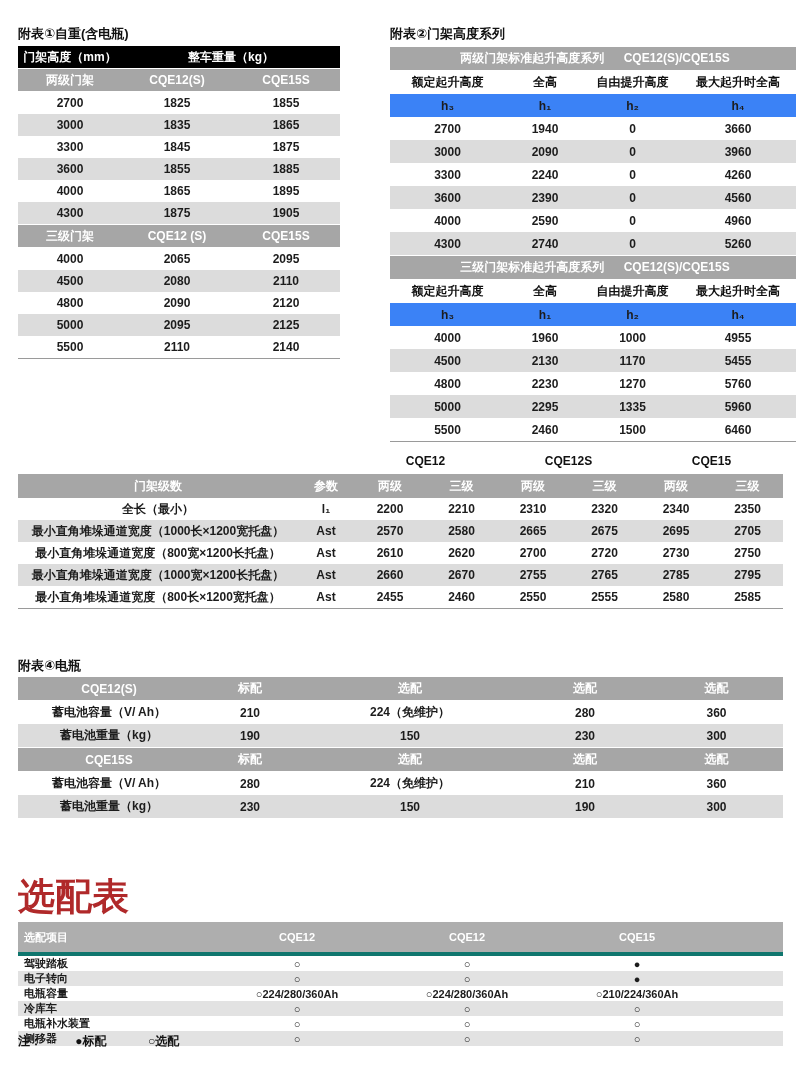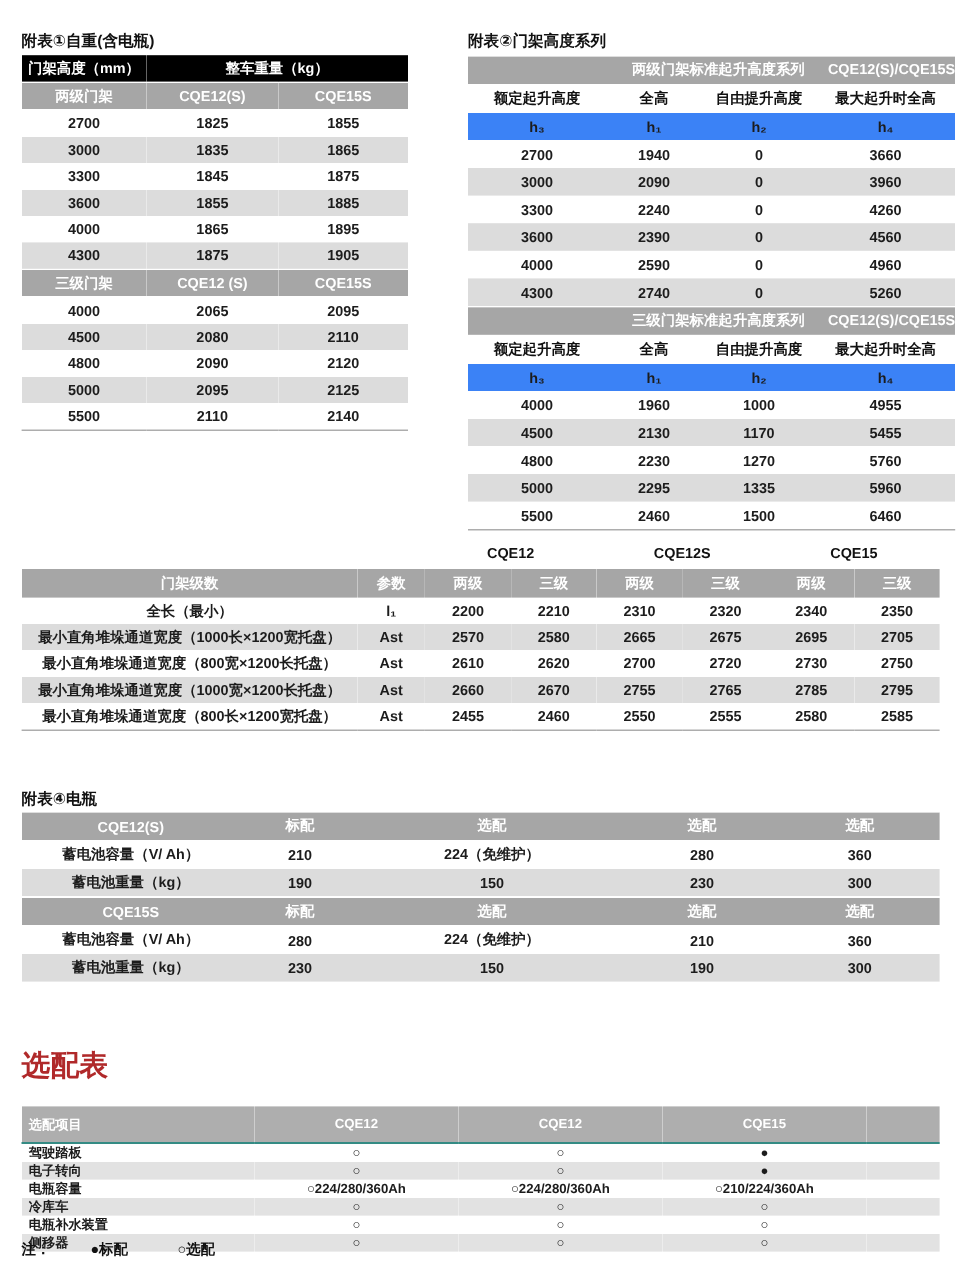--- a/index.html
+++ b/index.html
@@ -15,42 +15,42 @@
   
   .t1{left:18px;top:46px;width:322px;border-bottom:1px solid #9a9a9a;}
   .t1 td{height:22px;}
   .t1 thead td{background:#000000;color:#fff;border-bottom:1px solid #fff;}
   .t1 tbody.subhdr td{background:#a6a6a6;color:#fff;border-bottom:1px solid #fff;border-top:1px solid #fff;}
   tbody.zebra tr:nth-child(even){background:#dcdcdc;}
 
   
   .t2{left:390px;top:46px;width:406px;border-bottom:1px solid #9a9a9a;}
   .t2 td{height:23px;}
-  .t2 tbody.band td{background:#a6a6a6;color:#fff;text-align:right;padding-left:4px;
+  .t2 tbody.band td{background:#a6a6a6;color:#fff;text-align:center;padding-left:4px;
       border-bottom:1px solid #fff;border-top:1px solid #fff;}
   .t2 .band-model{margin-left:16px;}
   .t2 tbody.colhdr td{background:#fff;color:#111;font-weight:700;}
   .t2 tbody.param td{background:#3b82f6;}
 
   
   .t3{left:18px;top:448px;width:765px;border-bottom:1px solid #9a9a9a;}
   .t3 td{height:22px;}
   .t3 tbody.models td{background:#fff;color:#111;height:26px;}
   .t3 tbody.colhdr td{background:#a6a6a6;color:#fff;height:24px;}
 
   
   .t4{left:18px;top:676px;width:765px;}
   .t4 td{height:23px;}
   .t4 tbody.hdrband td{background:#a6a6a6;color:#fff;border-top:1px solid #fff;border-bottom:1px solid #fff;}
 
   
-  #opt-title{position:absolute;left:18px;top:872px;font-size:24px;font-weight:700;color:#b0292a;font-family:Liberation Mono, monospace;}
+  #opt-title{position:absolute;left:18px;top:872px;font-size:37px;font-weight:700;color:#b0292a;font-family:Liberation Mono, monospace;}
   .topt{left:18px;top:922px;width:765px;}
   .topt td{height:15px;font-size:11px;}
-  .topt thead td{background:#aeaeae;color:#fff;height:30px;border-bottom:1px solid #0f766e;}
+  .topt thead td{background:#aeaeae;color:#fff;height:30px;border-bottom:4px solid #0f766e;}
   .topt td:first-child{text-align:left;padding-left:6px;}
   .topt tbody.zebra tr:nth-child(even){background:#e2e2e2;}
 
   .note{position:absolute;left:18px;top:1033px;font-size:12px;font-weight:700;color:#111;}
   .note .lg1{margin-left:30px;}
   .note .lg2{margin-left:38px;}
 </style>
 </head>
 <body>
 

